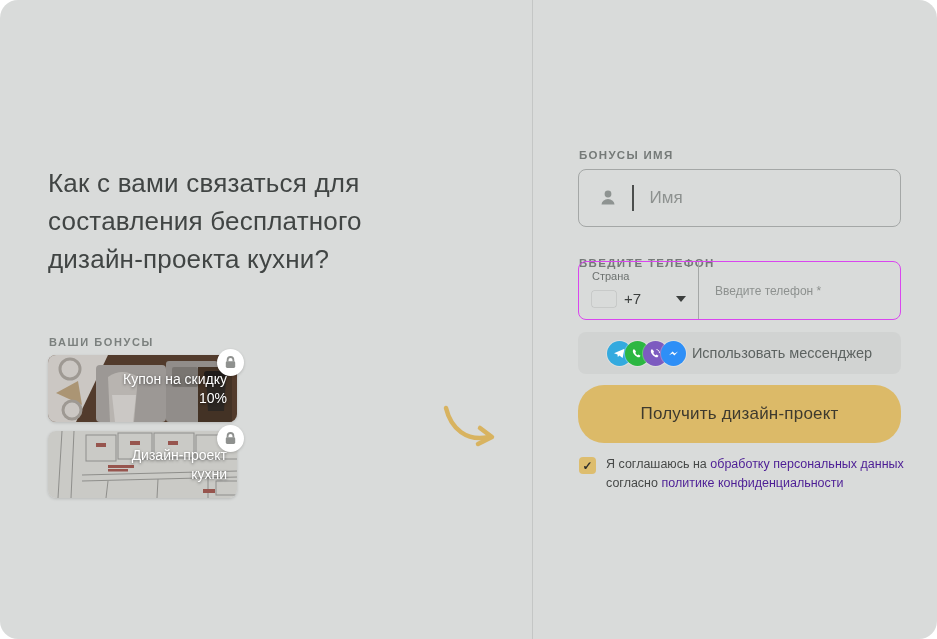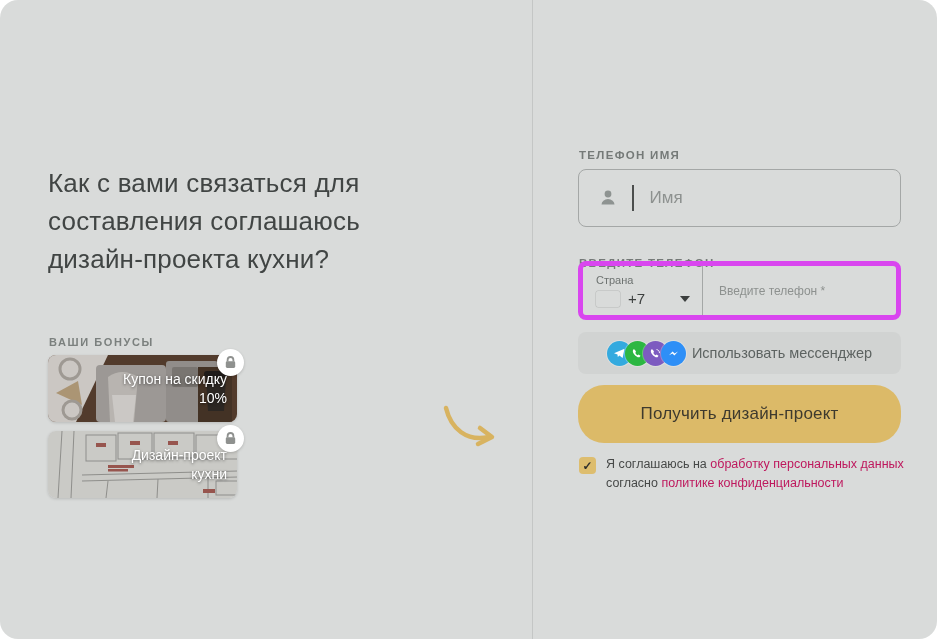--- a/index.html
+++ b/index.html
@@ -55,21 +55,21 @@
   .text-cursor { width:1.5px; height:26px; background:#4c4e4d; flex:0 0 auto; }
   .name-field input {
     flex:1; border:none; outline:none; background:transparent;
     font-family:"Liberation Sans", sans-serif;
     font-size:17px; color:#701a75; padding-left:16px;
   }
   .name-field input::placeholder { color:#8d918f; opacity:1; }
 
   .phone-group {
     position:absolute; left:578px; top:261px; width:323px; height:59px;
-    border:5px solid #d946ef; border-radius:8px; display:flex;
+    border:1px solid #d946ef; border-radius:8px; display:flex;
   }
   .country-select {
     width:120px; border-right:1px solid #a4a7a6;
     padding:8px 12px 8px 13px; display:flex; flex-direction:column; cursor:pointer;
   }
   .country-label { font-size:11px; color:#6d7270; margin-bottom:4px; }
   .country-row { display:flex; align-items:center; flex:1; }
   .flag { width:24px; height:16px; border-radius:2px; overflow:hidden;
           box-shadow:0 0 0 .5px rgba(0,0,0,.15); flex:0 0 auto; }
   .flag .w { height:5.4px; background:#f4f4f4; }
@@ -115,31 +115,31 @@
 
   .consent { position:absolute; left:578px; top:455px; width:332px;
              display:flex; align-items:flex-start; }
   .checkbox {
     flex:0 0 auto; width:17px; height:17px; border-radius:4px;
     background:#ddbd6e; margin:2px 10px 0 1px; cursor:pointer;
     display:flex; align-items:center; justify-content:center;
     font-size:12px; font-weight:700; color:#2f2f2c; line-height:1;
   }
   .consent-text { font-size:12.5px; line-height:19px; color:#474948; }
-  .consent-text a { color:#be185d; text-decoration:none; cursor:pointer;text-align:center; }
+  .consent-text a { color:#4c1d95; text-decoration:none; cursor:pointer;text-align:center; }
 </style>
 </head>
 <body>
 
 <div class="canvas">
   <div class="divider"></div>
 
   <div class="heading">
     <div>Как с вами связаться для</div>
-    <div>составления соглашаюсь</div>
+    <div>составления бесплатного</div>
     <div>дизайн-проекта кухни?</div>
   </div>
 
   <div class="bonuses-label">ВАШИ БОНУСЫ</div>
 
   <div class="cards">
 
     <div class="bonus-card">
       <div class="card-img">
         <svg width="189" height="67" viewBox="0 0 189 67">
@@ -215,21 +215,21 @@
     </div>
   </div>
 
   <div class="hand-arrow">
     <svg width="64" height="58" viewBox="0 0 64 58">
       <path d="M10 6 C 15 27, 31 40, 53 35" fill="none" stroke="#d8b360" stroke-width="4.5" stroke-linecap="round"></path>
       <path d="M44 26 L56 35 L42 42" fill="none" stroke="#d8b360" stroke-width="4.5" stroke-linecap="round" stroke-linejoin="round"></path>
     </svg>
   </div>
 
-  <div class="form-label" style="top:149px;">ТЕЛЕФОН ИМЯ</div>
+  <div class="form-label" style="top:149px;">БОНУСЫ ИМЯ</div>
 
   <div class="name-field">
     <span class="person-icon">
       <svg width="22" height="22" viewBox="0 0 22 22">
         <circle cx="11" cy="7" r="3.4" fill="#8e9391"></circle>
         <path d="M4.5 17.5 a6.5 5.4 0 0 1 13 0 Z" fill="#8e9391"></path>
       </svg>
     </span>
     <span class="text-cursor"></span>
     <input type="text" placeholder="Имя" style="">

